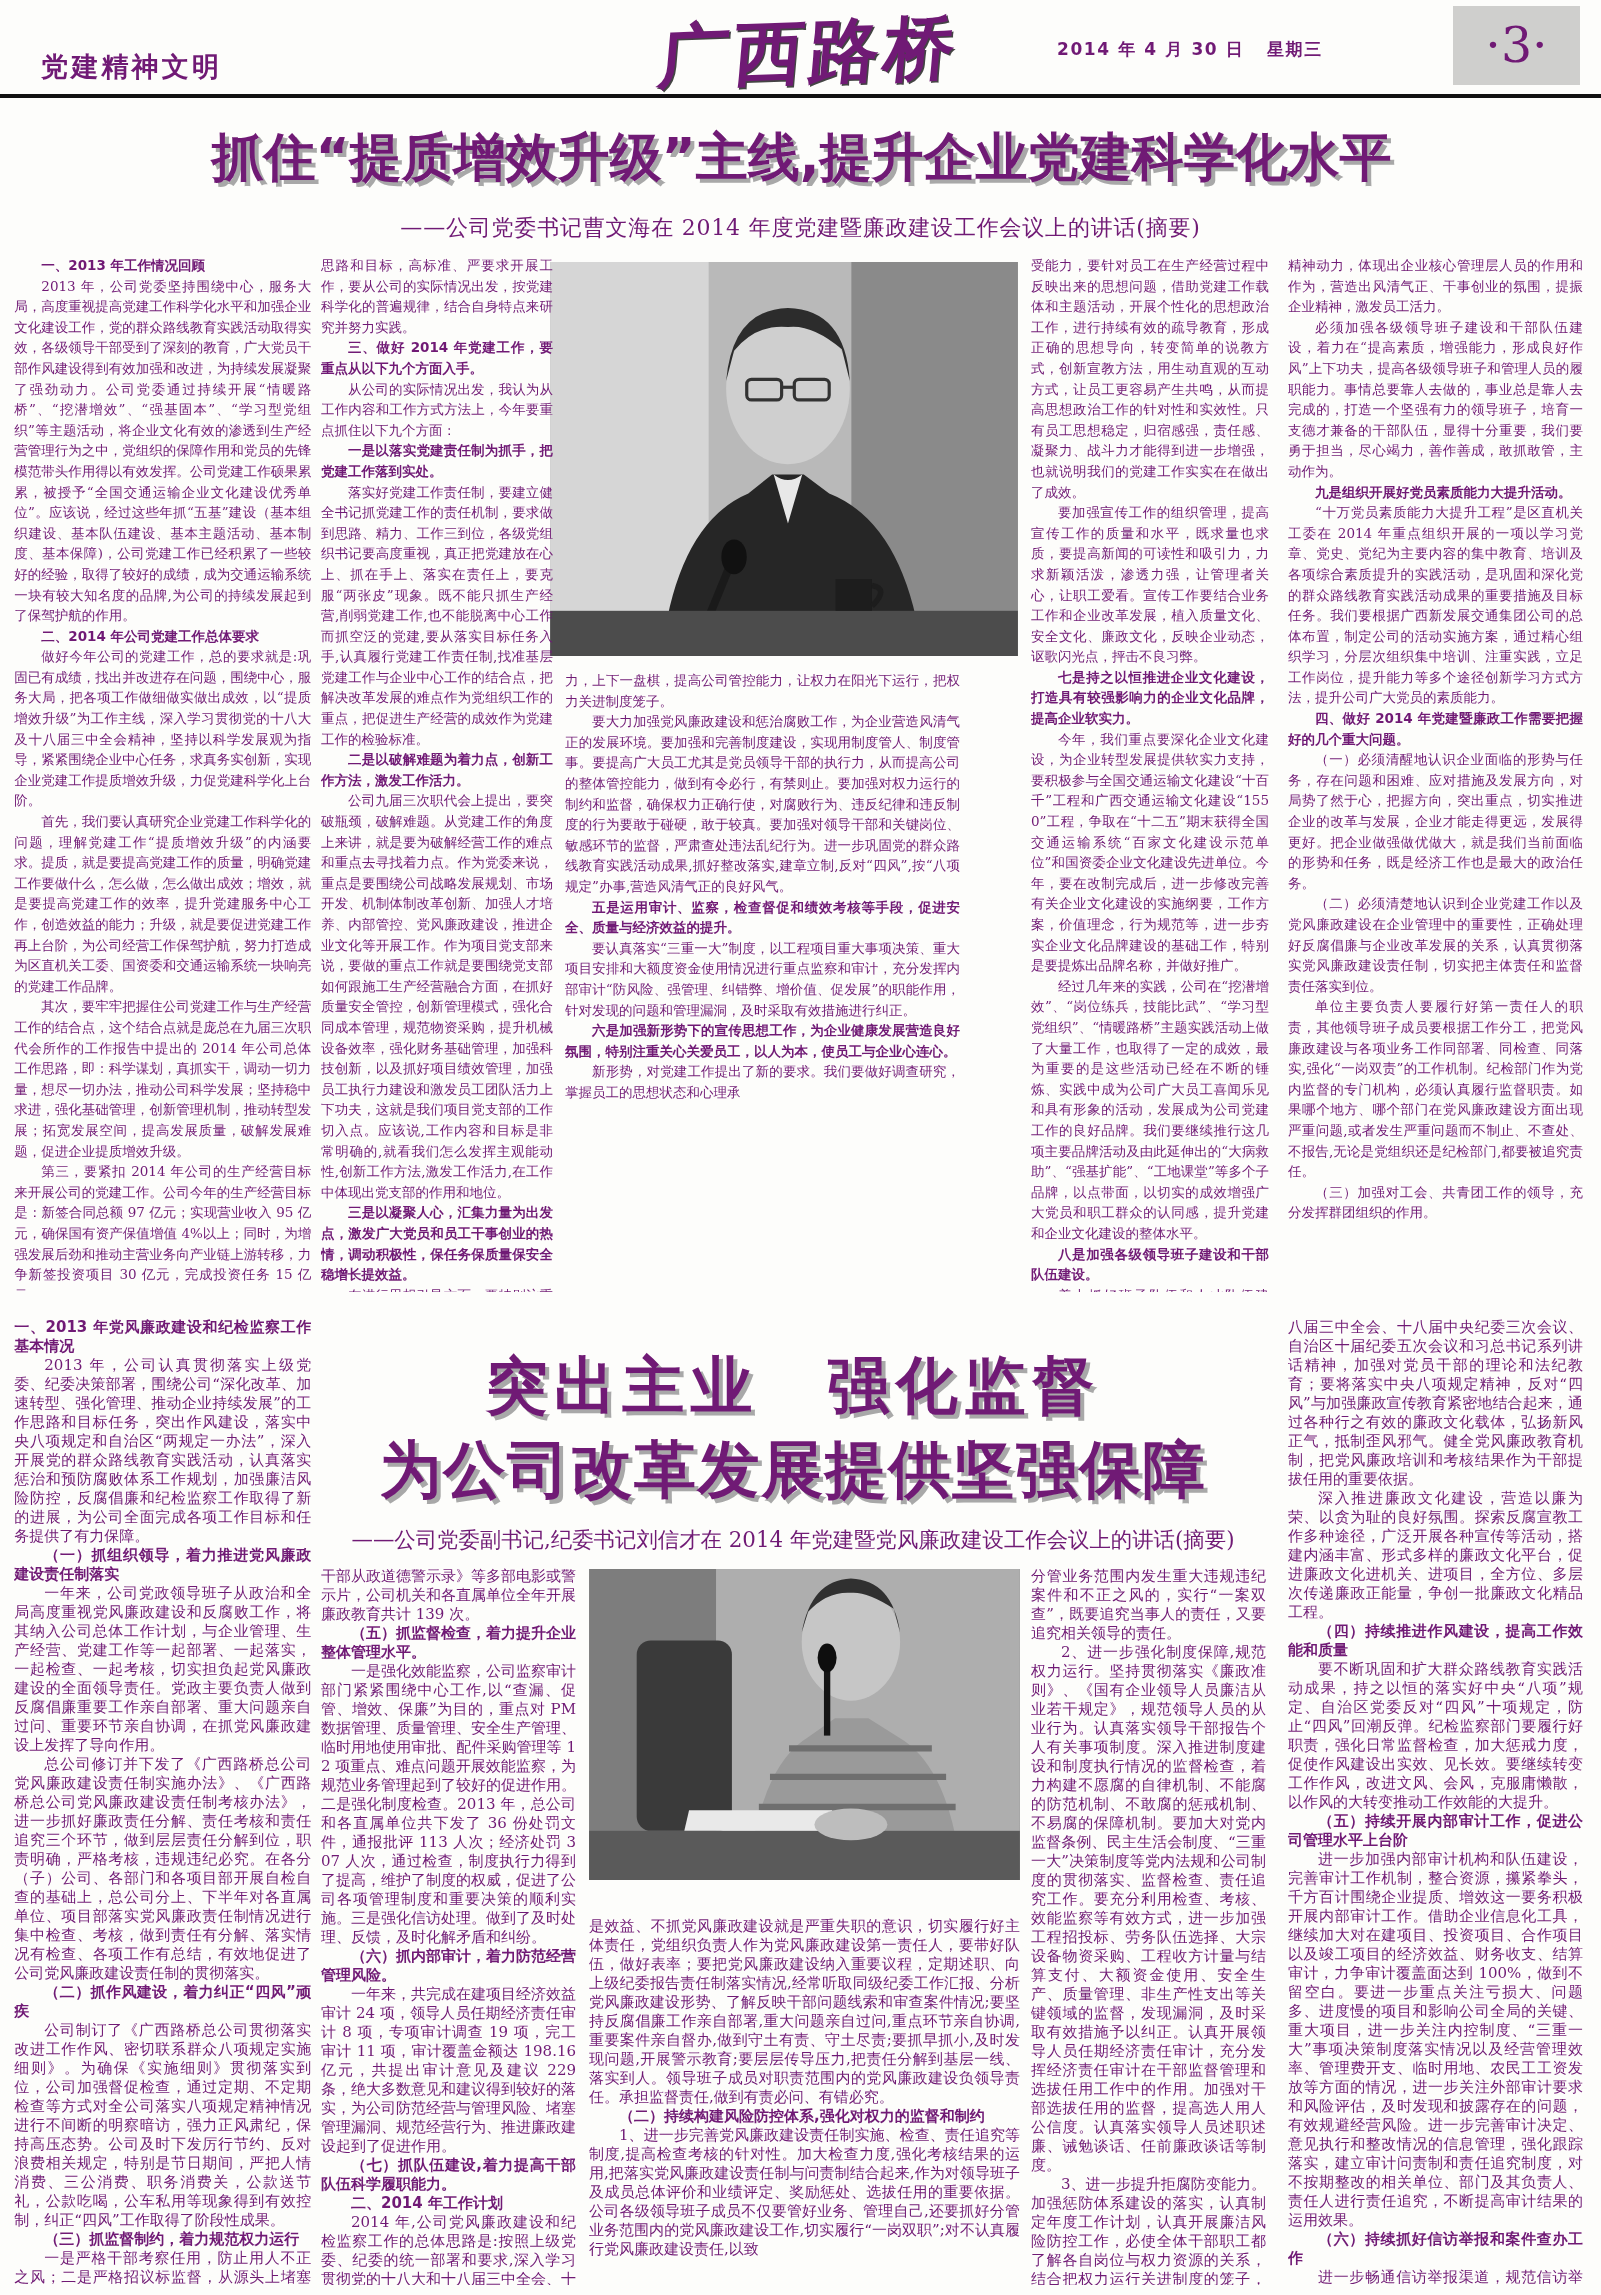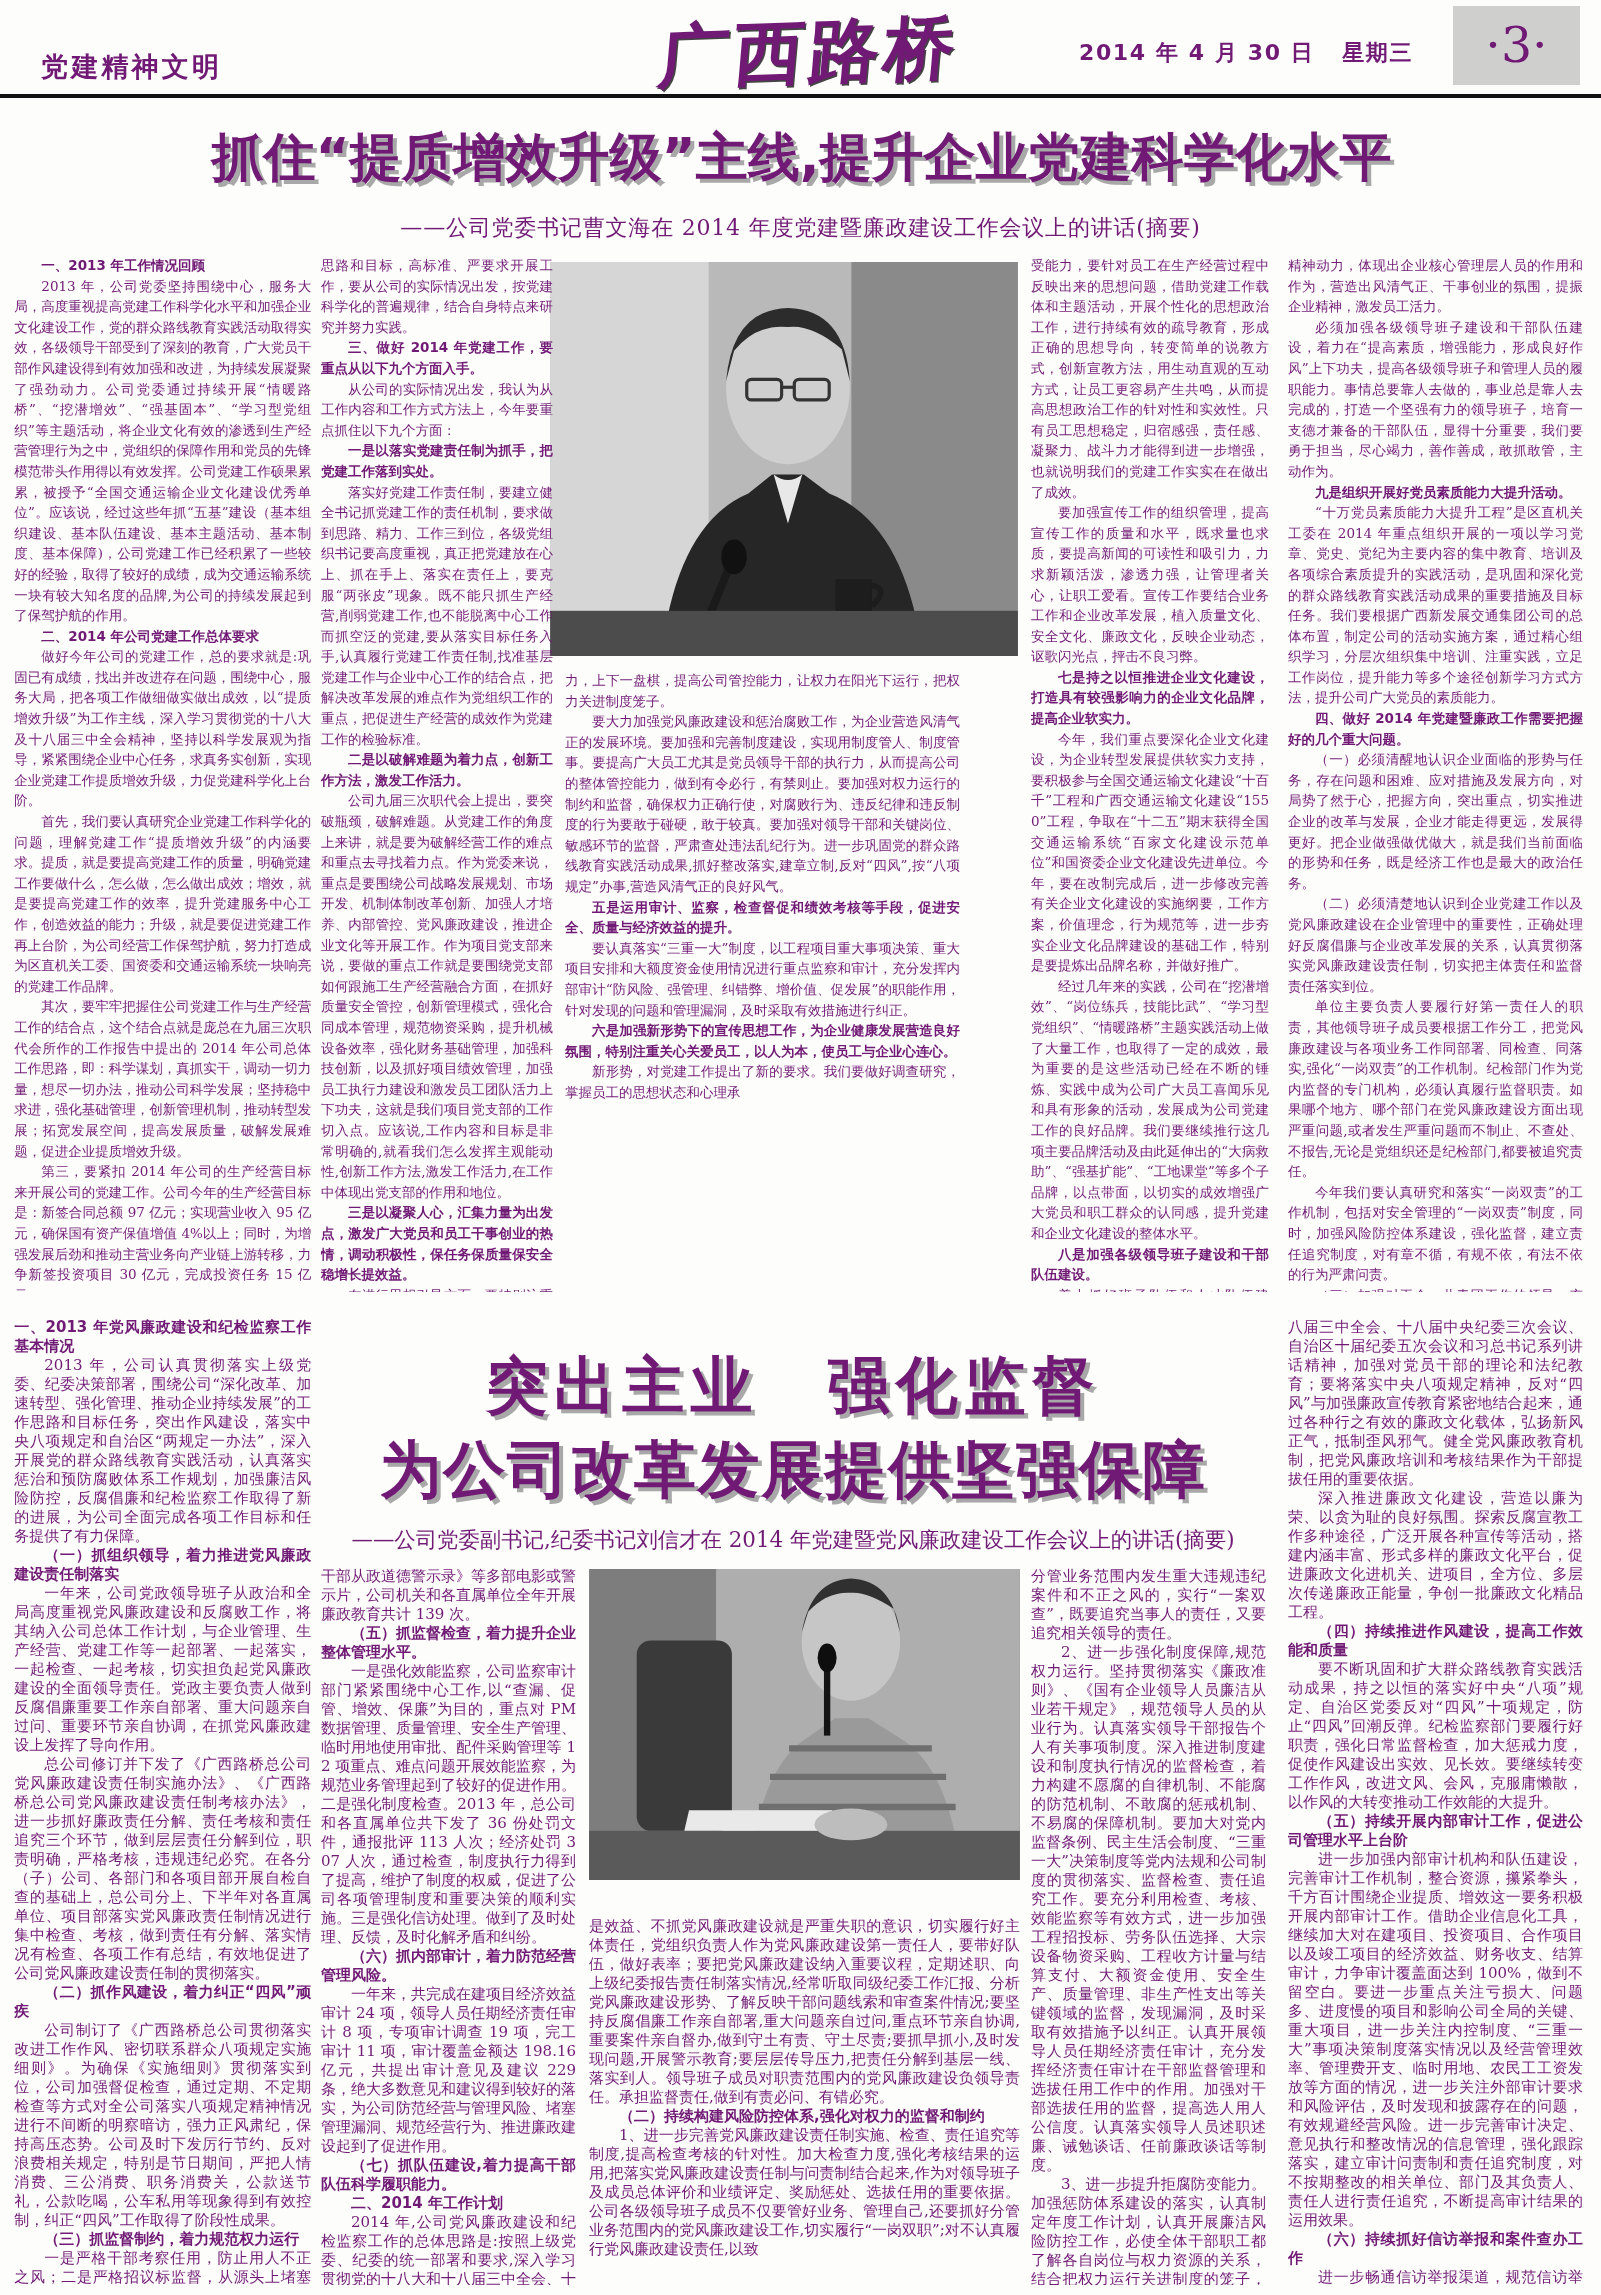--- a/index.html
+++ b/index.html
@@ -5,21 +5,21 @@
   html,body{margin:0;padding:0;background:#e9e9e6;}
   #page{position:relative;width:1601px;height:2295px;background:#fdfdfb;margin:0 auto;
         font-family:"DejaVu Serif","Liberation Serif",serif;color:#701a75;overflow:hidden;}
   
   #hdr{position:absolute;left:0;top:0;width:1601px;height:94px;border-bottom:4px solid #111;}
   #section-label{position:absolute;left:41px;top:49px;font-family:"DejaVu Sans","Liberation Sans",sans-serif;
         font-weight:bold;font-size:27px;letter-spacing:3.2px;}
   #masthead{position:absolute;left:587px;top:6.3px;width:444px;text-align:center;font-size:70px;font-weight:bold;
         font-family:"DejaVu Serif",serif;transform:skewX(-7deg) rotate(-2deg);letter-spacing:4.8px;
         text-shadow:1.6px 1.6px 0 #444;}
-  #dateline{position:absolute;left:1079px;top:38px;font-family:"DejaVu Sans",sans-serif;font-weight:bold;font-size:22px;letter-spacing:1.6px;}
+  #dateline{position:absolute;left:1057px;top:38px;font-family:"DejaVu Sans",sans-serif;font-weight:bold;font-size:17px;letter-spacing:1.6px;}
   #pageno{position:absolute;left:1453px;top:6.3px;width:127px;height:79px;background:#cfcfcd;
         text-align:center;font-size:49px;font-family:"DejaVu Serif",serif;line-height:79px;}
   
   .shadow-head{text-shadow:4px 4px 0 #a8a8a8;}
   #a1-headline{position:absolute;left:24px;top:123px;width:1555px;text-align:center;
         font-family:"DejaVu Sans","Liberation Sans",sans-serif;font-weight:bold;font-size:52px;letter-spacing:0px;white-space:nowrap;}
   #a1-byline{position:absolute;left:0;top:213px;width:1601px;text-align:center;font-size:22px;letter-spacing:0.8px;}
   .col{position:absolute;overflow:hidden;}
   .para{margin:0;text-indent:2em;text-align:justify;word-break:break-all;
         font-size:13.5px;line-height:20.6px;}
@@ -131,21 +131,20 @@
     </div>
   <div id="a1-c5" class="col">
       <p class="para s-cont">精神动力，体现出企业核心管理层人员的作用和作为，营造出风清气正、干事创业的氛围，提振企业精神，激发员工活力。</p>
       <p class="para s-n">必须加强各级领导班子建设和干部队伍建设，着力在“提高素质，增强能力，形成良好作风”上下功夫，提高各级领导班子和管理人员的履职能力。事情总要靠人去做的，事业总是靠人去完成的，打造一个坚强有力的领导班子，培育一支德才兼备的干部队伍，显得十分重要，我们要勇于担当，尽心竭力，善作善成，敢抓敢管，主动作为。</p>
       <p class="para s-h">九是组织开展好党员素质能力大提升活动。</p>
       <p class="para s-n">“十万党员素质能力大提升工程”是区直机关工委在 2014 年重点组织开展的一项以学习党章、党史、党纪为主要内容的集中教育、培训及各项综合素质提升的实践活动，是巩固和深化党的群众路线教育实践活动成果的重要措施及目标任务。我们要根据广西新发展交通集团公司的总体布置，制定公司的活动实施方案，通过精心组织学习，分层次组织集中培训、注重实践，立足工作岗位，提升能力等多个途径创新学习方式方法，提升公司广大党员的素质能力。</p>
       <p class="para s-h">四、做好 2014 年党建暨廉政工作需要把握好的几个重大问题。</p>
       <p class="para s-n">（一）必须清醒地认识企业面临的形势与任务，存在问题和困难、应对措施及发展方向，对局势了然于心，把握方向，突出重点，切实推进企业的改革与发展，企业才能走得更远，发展得更好。把企业做强做优做大，就是我们当前面临的形势和任务，既是经济工作也是最大的政治任务。</p>
       <p class="para s-n">（二）必须清楚地认识到企业党建工作以及党风廉政建设在企业管理中的重要性，正确处理好反腐倡廉与企业改革发展的关系，认真贯彻落实党风廉政建设责任制，切实把主体责任和监督责任落实到位。</p>
       <p class="para s-n">单位主要负责人要履行好第一责任人的职责，其他领导班子成员要根据工作分工，把党风廉政建设与各项业务工作同部署、同检查、同落实,强化“一岗双责”的工作机制。纪检部门作为党内监督的专门机构，必须认真履行监督职责。如果哪个地方、哪个部门在党风廉政建设方面出现严重问题,或者发生严重问题而不制止、不查处、不报告,无论是党组织还是纪检部门,都要被追究责任。</p>
-      <p class="para s-n">今年我们要认真研究和落实“一岗双责”的工作机制，包括对安全管理的“一岗双责”制度，同时，加强风险防控体系建设，强化监督，建立责任追究制度，对有章不循，有规不依，有法不依的行为严肃问责。</p>
       <p class="para s-n">（三）加强对工会、共青团工作的领导，充分发挥群团组织的作用。</p>
     </div>
 
   <div id="a2-headline1" class="shadow-head">突出主业　强化监督</div>
   <div id="a2-headline2" class="shadow-head">为公司改革发展提供坚强保障</div>
   <div id="a2-byline">——公司党委副书记,纪委书记刘信才在 2014 年党建暨党风廉政建设工作会议上的讲话(摘要)</div>
 
   <div id="photo2" class="photo">
     <svg width="431" height="311" viewBox="0 0 543 392">
       <rect x="0" y="0" width="543" height="392" fill="#aeaeae"></rect>

